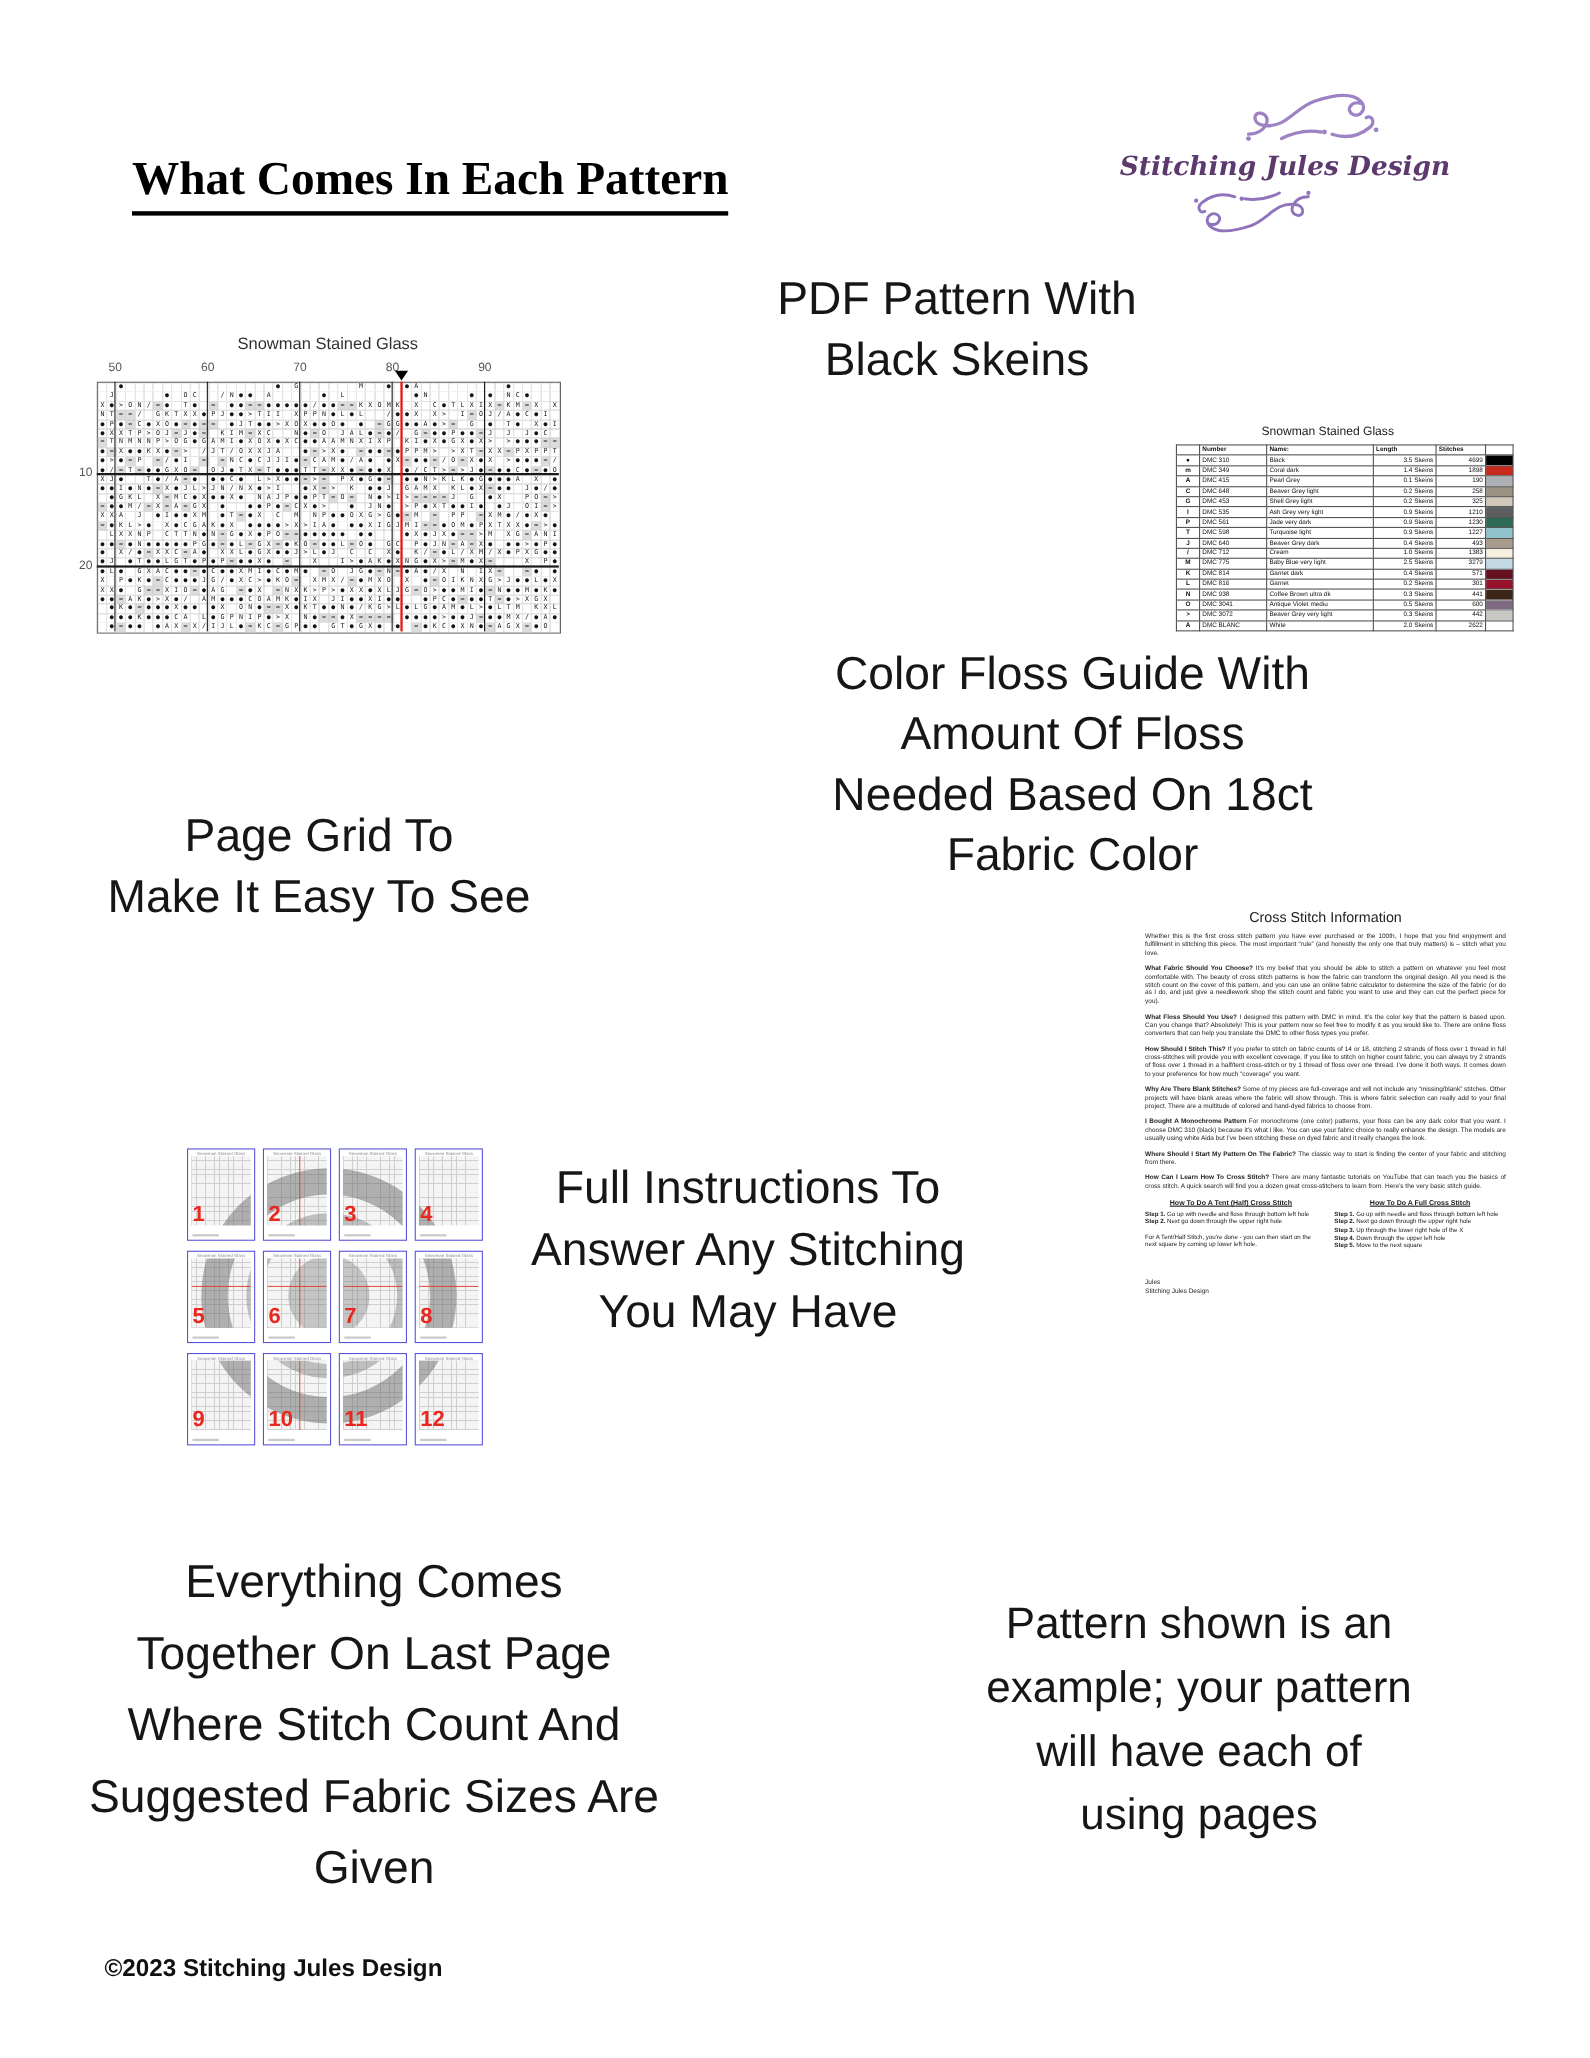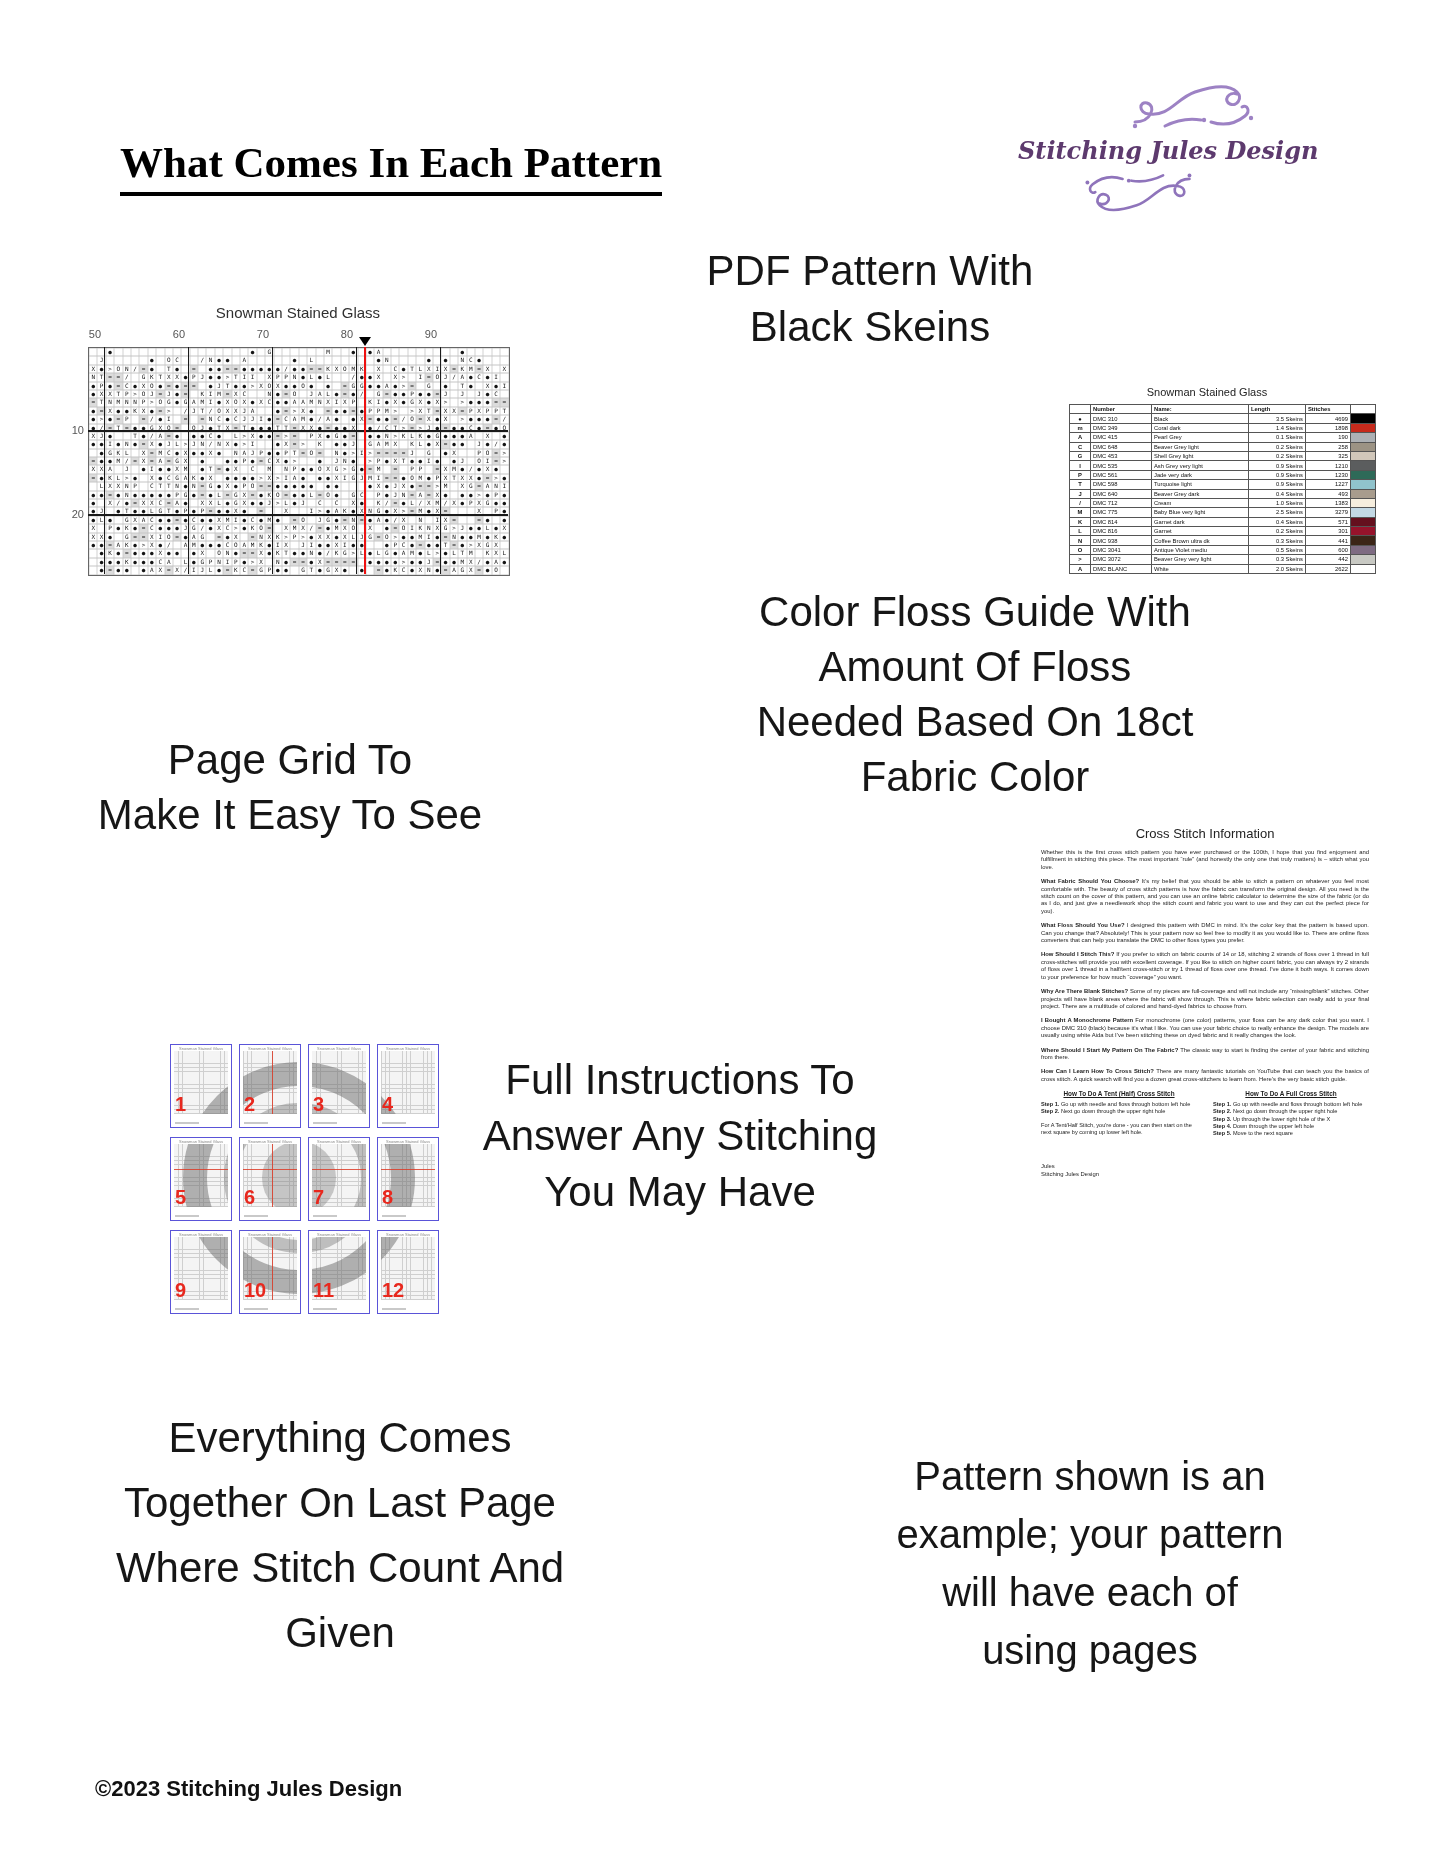--- a/index.html
+++ b/index.html
@@ -29,21 +29,21 @@
   
   #chart{position:absolute;left:60px;top:300px;width:452px;height:290px;}
   #chart-title{position:absolute;left:28px;top:4px;width:420px;text-align:center;
     font-size:15px;color:#303030;}
   #chart-grid{position:absolute;left:28px;top:47px;display:grid;
     grid-template-columns:repeat(50,8.4px);grid-auto-rows:8.4px;border:1px solid #666;background:#fff;}
   .chart-cell{width:8.4px;height:8.4px;box-shadow:inset 0 0 0 0.4px #c5c5c5;font-size:6px;
     line-height:8.5px;text-align:center;color:#151515;font-family:"DejaVu Sans Mono",monospace;overflow:hidden;}
   .chart-cell.shade{background:#dcdcdc;}
   .chart-vline,.chart-hline{position:absolute;background:#1a1a1a;}
-  .chart-collabel{position:absolute;width:32px;font-size:11px;color:#555;top:28px;}
+  .chart-collabel{position:absolute;width:32px;text-align:center;font-size:11px;color:#555;top:28px;}
   .chart-rowlabel{position:absolute;width:22px;text-align:right;font-size:11px;color:#555;left:2px;}
   #chart-redline{position:absolute;width:1.8px;background:#ee1111;z-index:3;}
   #chart-marker{position:absolute;width:0;height:0;border-left:6px solid transparent;
     border-right:6px solid transparent;border-top:9px solid #000;z-index:3;}
 
   
   #floss{position:absolute;left:1069px;top:386px;width:276px;}
   #floss-title{font-size:11px;text-align:center;color:#222;margin:0 0 6px 0;}
   #floss table{width:276px;border-collapse:collapse;table-layout:fixed;}
   #floss th,#floss td{border:0.6px solid #555;font-size:5.8px;padding:0.5px 2px;height:7.4px;
@@ -1499,20 +1499,21 @@
   </div>
 <div class="caption" id="caption-instructions">
     <div>Full Instructions To</div>
     <div>Answer Any Stitching</div>
     <div>You May Have</div>
   </div>
 <div class="caption" id="caption-lastpage">
     <div>Everything Comes</div>
     <div>Together On Last Page</div>
     <div>Where Stitch Count And</div>
+    <div>Suggested Fabric Sizes Are</div>
     <div>Given</div>
   </div>
 <div class="caption" id="note-example">
     <div>Pattern shown is an</div>
     <div>example; your pattern</div>
     <div>will have each of</div>
     <div>using pages</div>
   </div>
 <div id="copyright">©2023 Stitching Jules Design</div>
 

